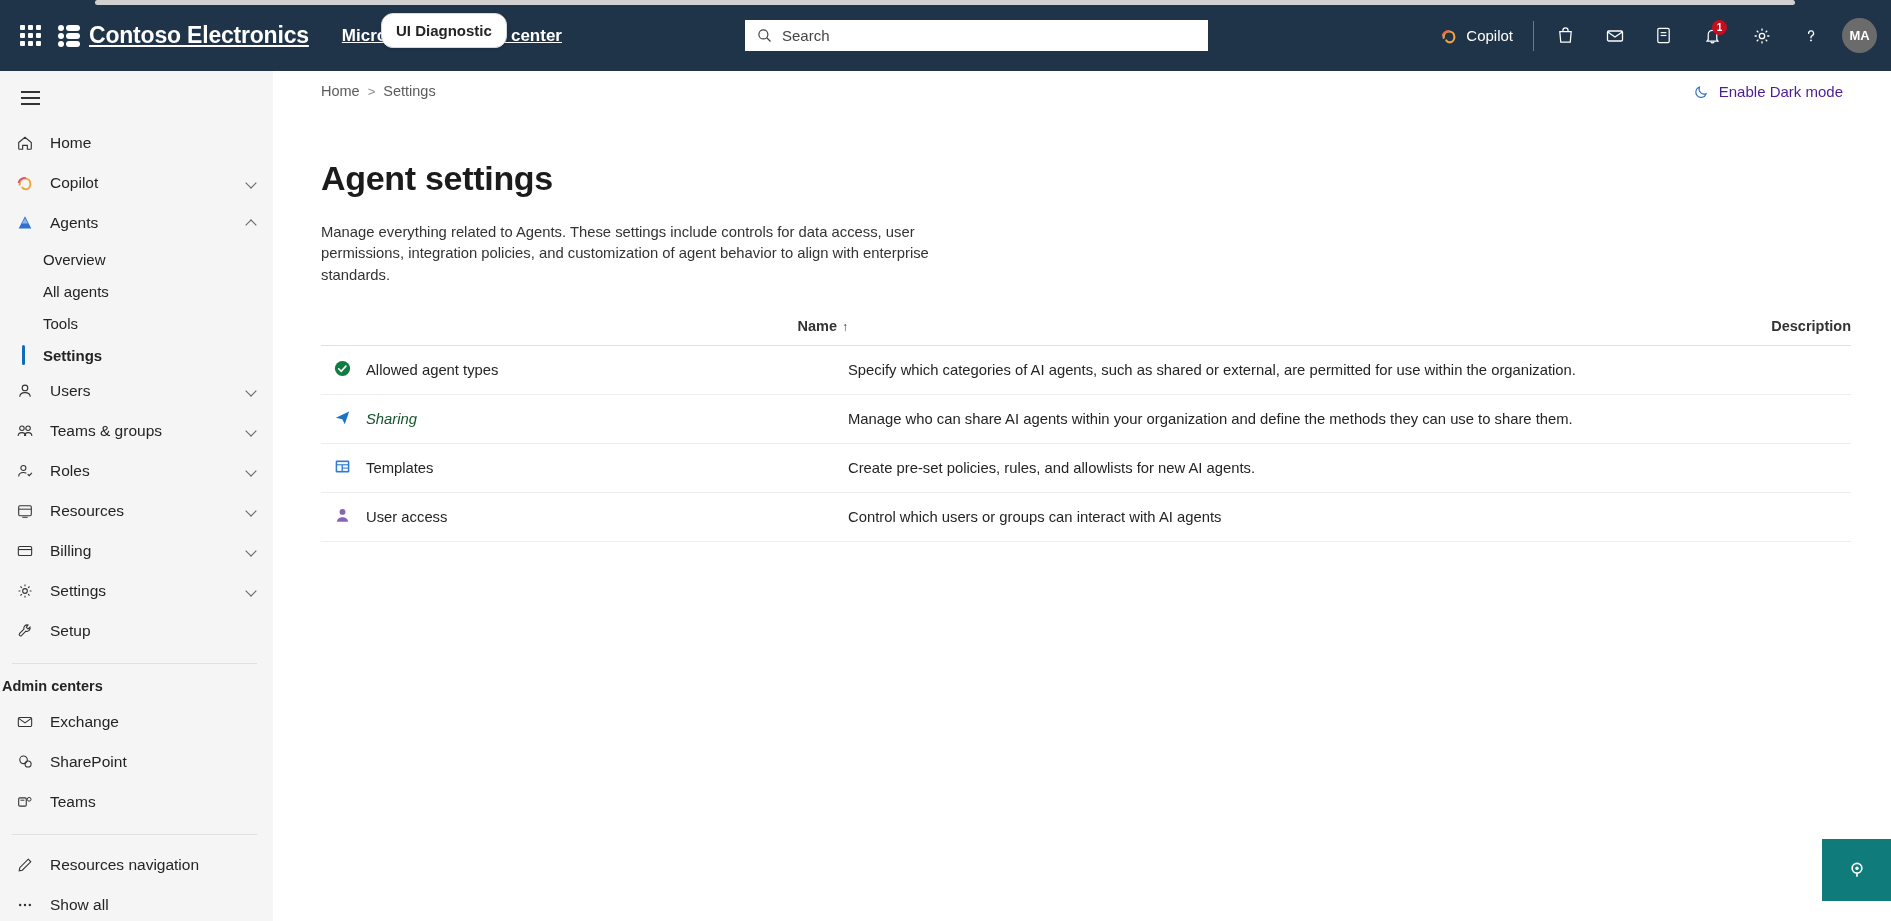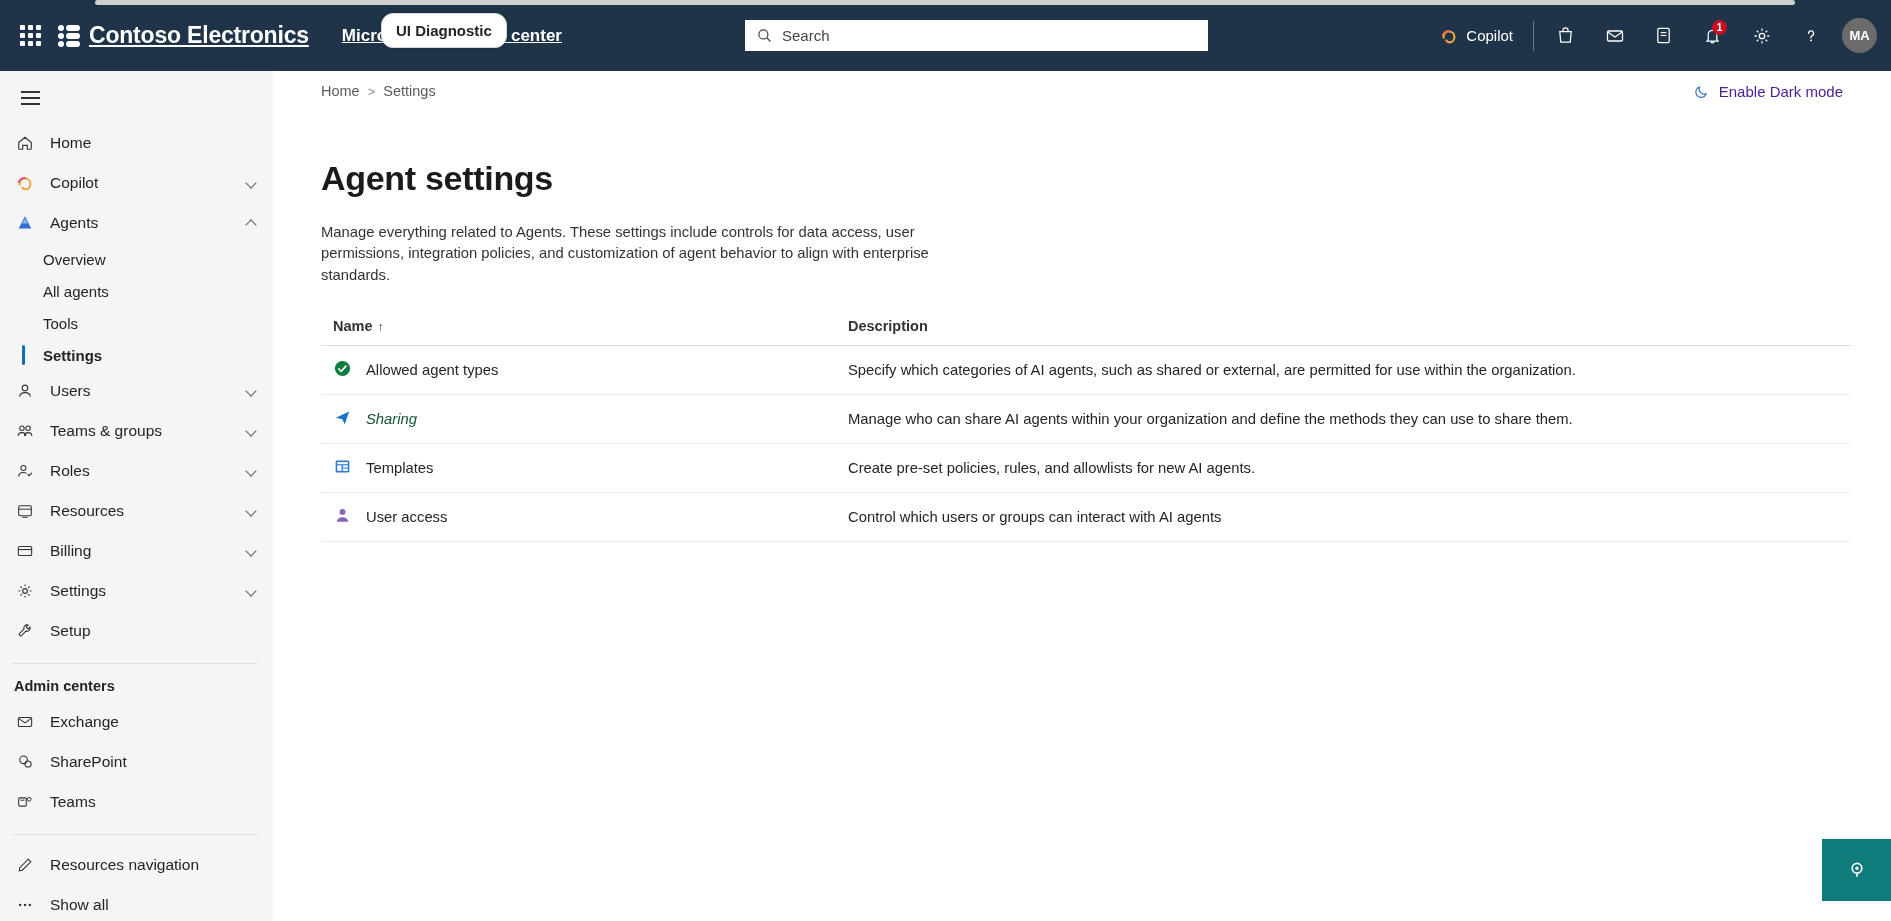--- a/index.html
+++ b/index.html
@@ -142,21 +142,21 @@
     position: relative;
   }
   .sub-item.selected { font-weight: 600; }
   .sub-item.selected::before {
     content: ""; position: absolute; left: 22px; top: 6px;
     width: 3px; height: 20px; background: #0f6cbd; border-radius: 2px;
   }
   .nav-sep { height: 1px; background: #e0e0e0; margin: 12px 16px 10px 12px; }
   .nav-heading {
     font-size: 14.5px; font-weight: 700; color: #242424;
-    padding: 4px 0 8px 14px;
+    padding: 4px 0 8px 2px;
   }
   
   .main {
     position: absolute; top: 71px; left: 273px;
     width: 1618px; height: 850px;
     background: #ffffff;
     overflow: hidden;
   }
   .breadcrumb {
     display: flex; align-items: center; gap: 8px;
@@ -175,21 +175,21 @@
     font-size: 34px; font-weight: 600; letter-spacing: -0.3px; color: #1b1b1b;
   }
   .page-desc {
     margin: 24px 0 0 48px;
     width: 650px;
     font-size: 14.8px; line-height: 1.45; color: #333333;
   }
   .table-wrap { margin: 28px 0 0 48px; width: 1530px; }
   .tbl { width: 100%; border-collapse: collapse; }
   .tbl th {
-    text-align: left; font-size: 14.5px; font-weight: 600; color: #333;
+    text-align: right; font-size: 14.5px; font-weight: 600; color: #333;
     padding: 4px 0 11px 0; border-bottom: 1px solid #e0e0e0;
   }
   .tbl th.c1 { width: 527px; padding-left: 12px; }
   .tbl td {
     padding: 13px 0; border-bottom: 1px solid #ededed;
     font-size: 14.8px; color: #242424; vertical-align: middle;
   }
   .tbl td.c1 { padding-left: 12px; }
   .name-cell { display: flex; align-items: center; gap: 14px; }
   .sort-arrow { font-size: 12px; margin-left: 5px; }

